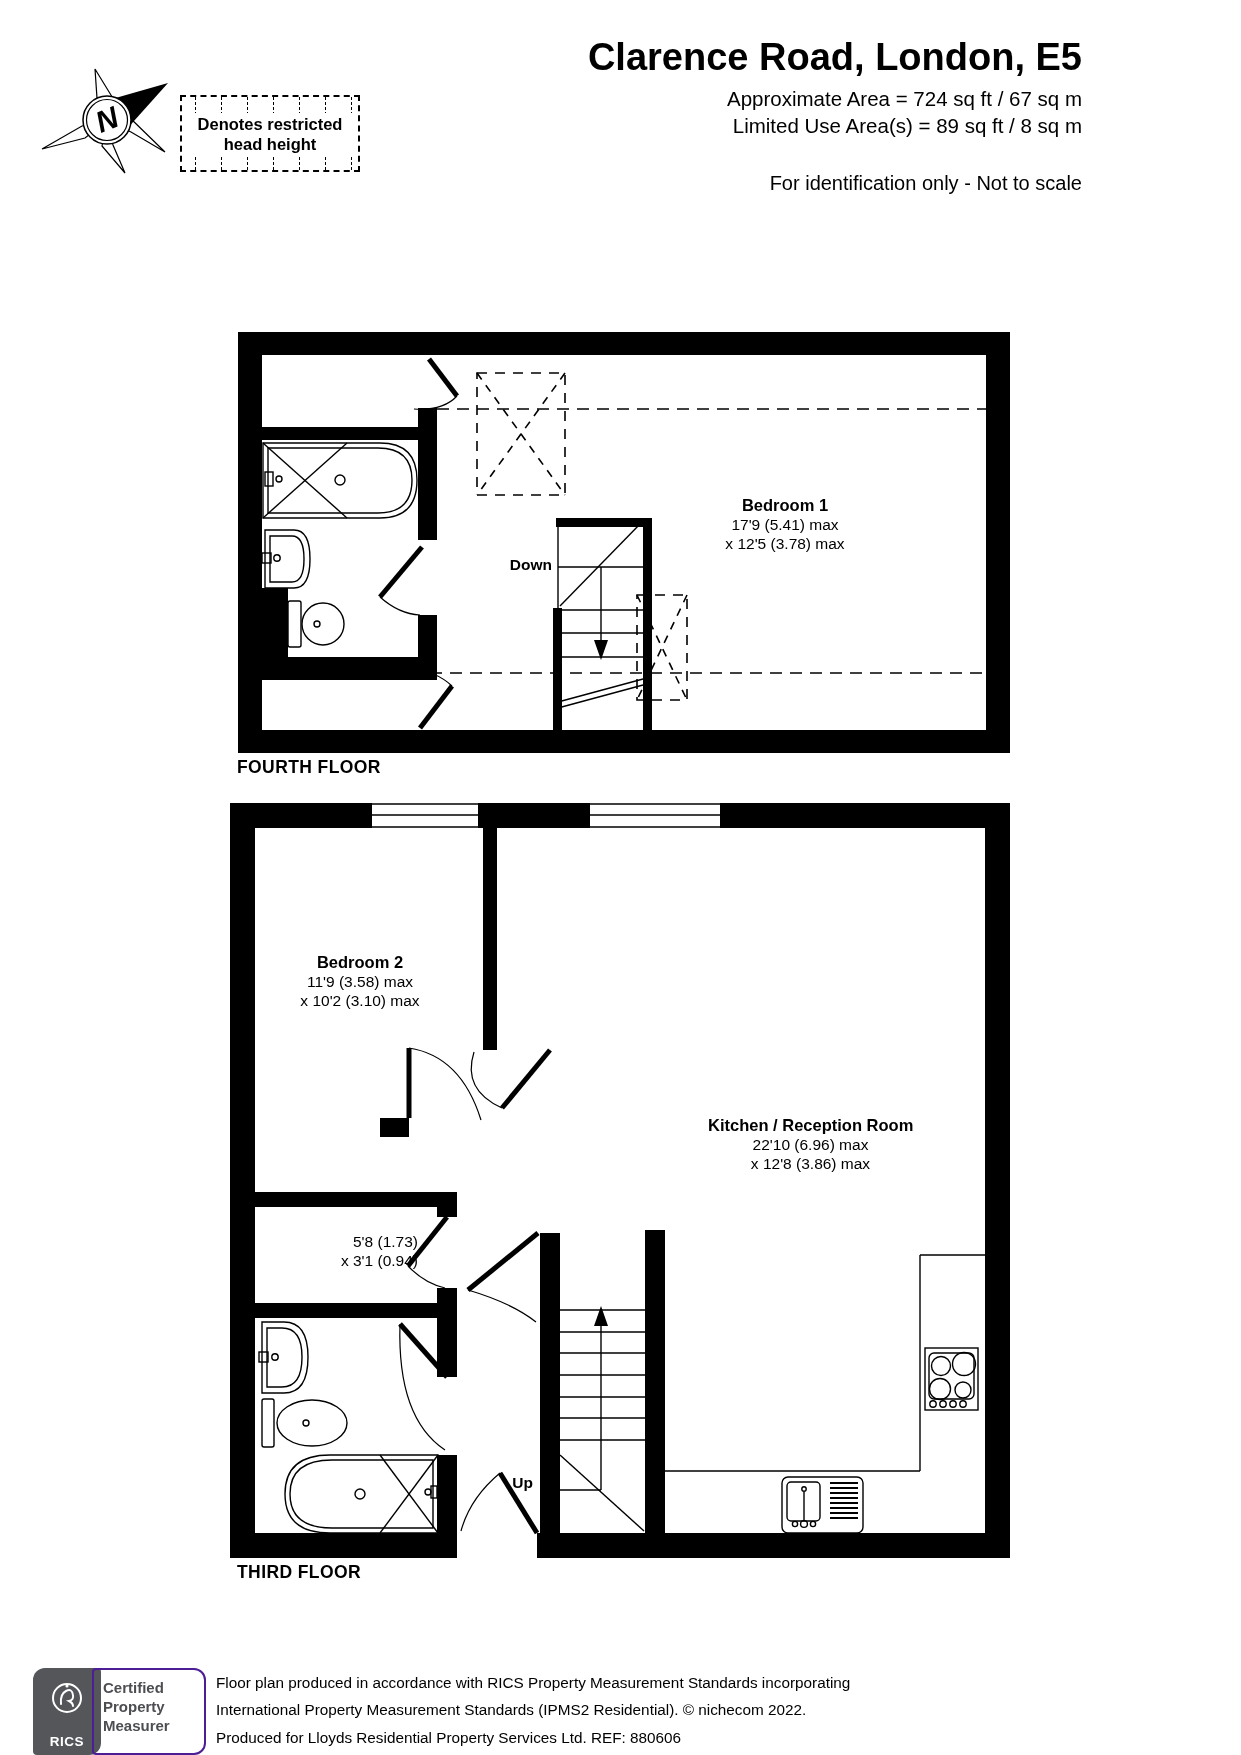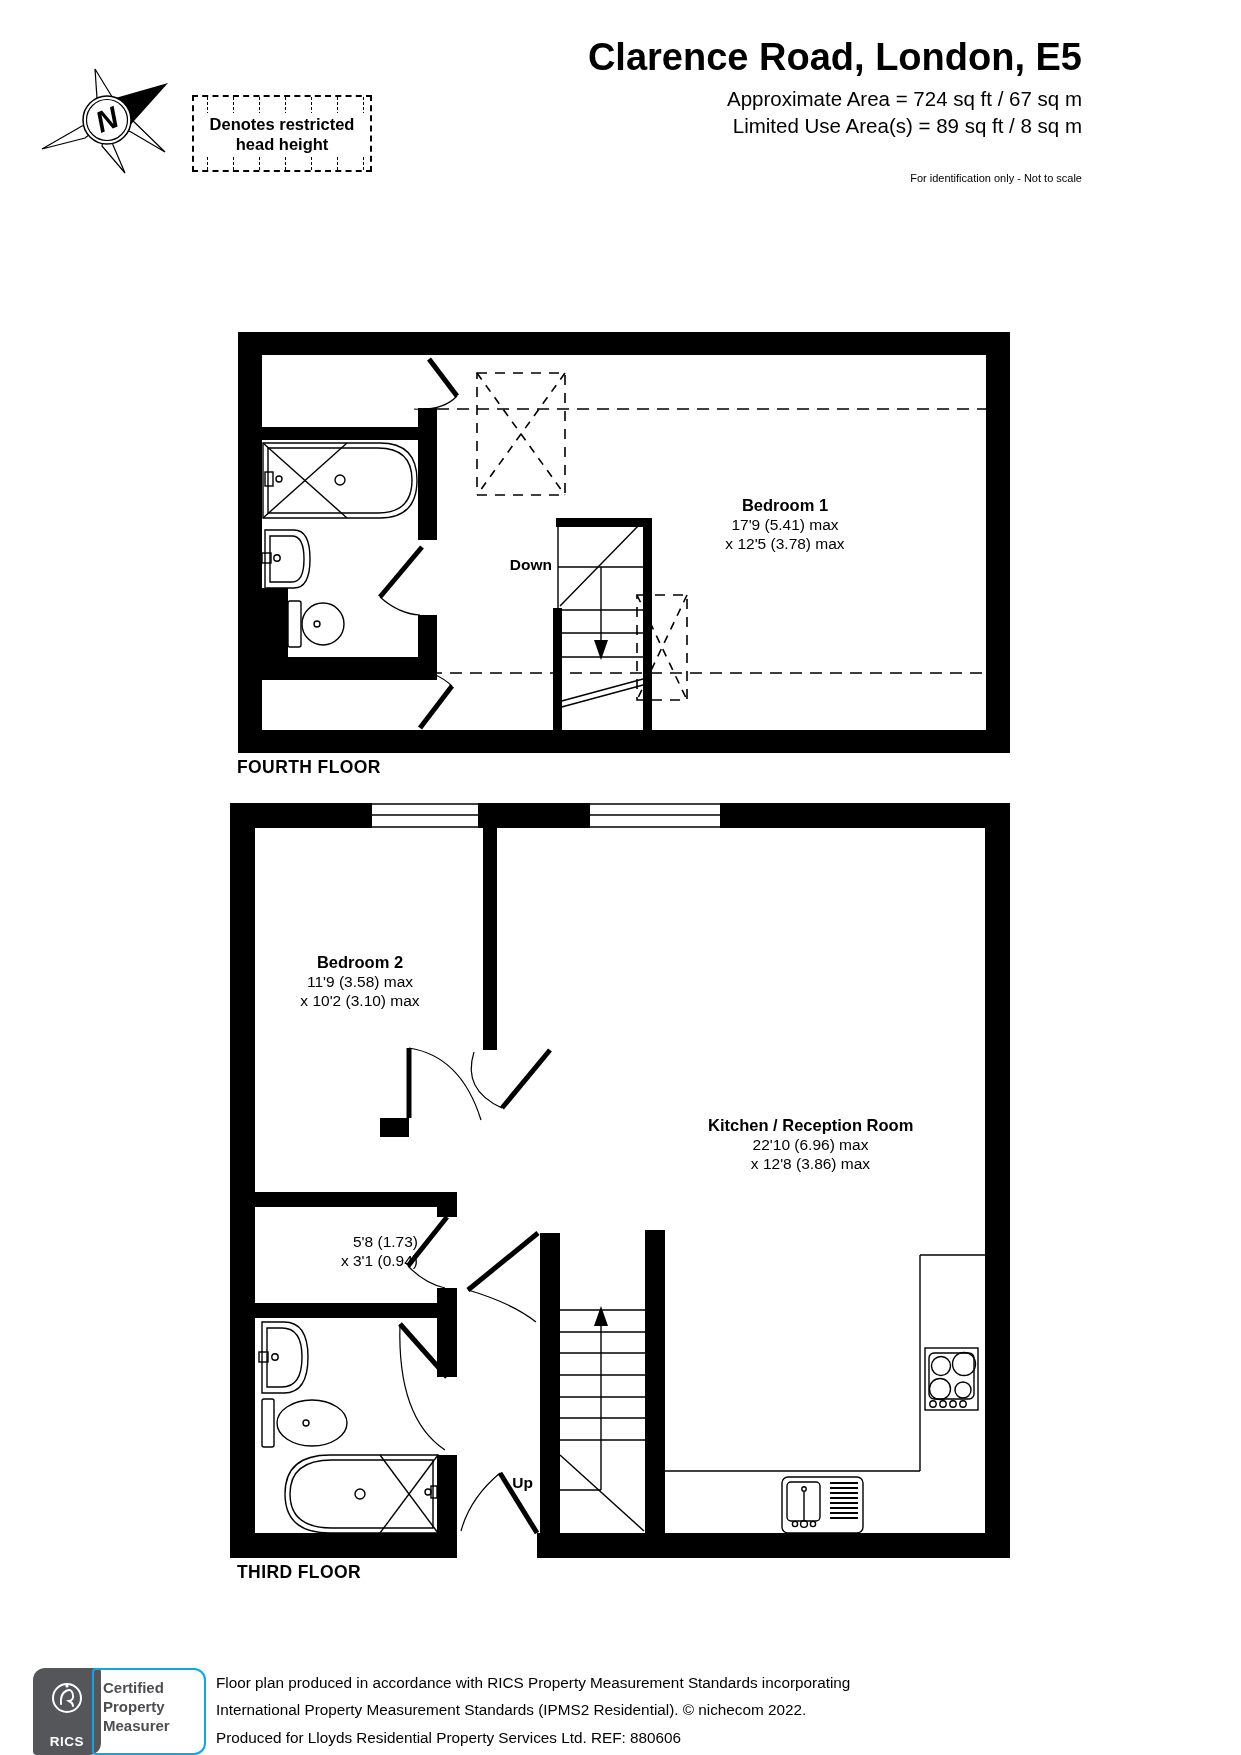--- a/index.html
+++ b/index.html
@@ -2,37 +2,37 @@
 <html><head>
 <meta charset="utf-8">
 <style>
   html,body{margin:0;padding:0;background:#ffffff;}
   body{width:1241px;height:1755px;position:relative;overflow:hidden;
        font-family:"Liberation Sans", sans-serif;color:#000;}
   .abs{position:absolute;}
   .plan-svg{position:absolute;left:0;top:0;}
   .page-title{right:159px;top:36px;font-size:38px;font-weight:bold;white-space:nowrap;}
   .area-block{right:159px;top:85px;text-align:right;font-size:20.5px;line-height:27px;white-space:nowrap;}
-  .disclaimer{right:159px;top:172px;font-size:11px;white-space:nowrap;}
-  .legend-box{left:192px;top:95px;width:180px;height:77px;border:2px dashed #000;box-sizing:border-box;}
+  .disclaimer{right:159px;top:172px;font-size:20px;white-space:nowrap;}
+  .legend-box{left:180px;top:95px;width:180px;height:77px;border:2px dashed #000;box-sizing:border-box;}
   .legend-hatch{position:absolute;top:0;left:0;right:0;bottom:0;}
   .legend-hatch span{position:absolute;top:0;bottom:0;width:0;border-left:1.6px dashed #000;}
   .legend-text{position:absolute;left:50%;top:50%;transform:translate(-50%,-50%);
       background:#fff;font-weight:bold;font-size:16.5px;line-height:20px;text-align:center;
       width:168px;padding:1px 0;}
   .room-label{position:absolute;text-align:center;font-size:15.5px;line-height:19px;white-space:nowrap;}
   .room-label .rname{font-weight:bold;font-size:16.5px;}
   .stair-label{position:absolute;font-weight:bold;font-size:15.5px;text-align:right;}
   .floor-name{position:absolute;font-weight:bold;font-size:17.5px;letter-spacing:.4px;white-space:nowrap;}
   .footer-text{left:216px;top:1669px;font-size:15.3px;line-height:27.4px;color:#000000;white-space:nowrap;}
   .rics-logo{left:33px;top:1668px;width:68px;height:87px;background:#54565a;
       border-radius:12px 4px 12px 4px;text-align:center;}
   .rics-word{position:absolute;left:0;right:0;bottom:6px;color:#fff;font-weight:bold;
       font-size:13.5px;letter-spacing:.5px;}
-  .cert-box{left:92px;top:1668px;width:114px;height:87px;border:2px solid #0ea5e9;
+  .cert-box{left:92px;top:1668px;width:114px;height:87px;border:2px solid #4c1d95;
       box-sizing:border-box;border-radius:4px 12px 12px 4px;padding:8px 0 0 9px;}
   .cert-box div{font-weight:bold;font-size:15px;line-height:19px;color:#4d4e52;}
 </style>
 </head>
 <body>
 
 <div class="abs page-title">Clarence Road, London, E5</div>
 
 <div class="abs area-block">
   <div>Approximate Area = 724 sq ft / 67 sq m</div>

